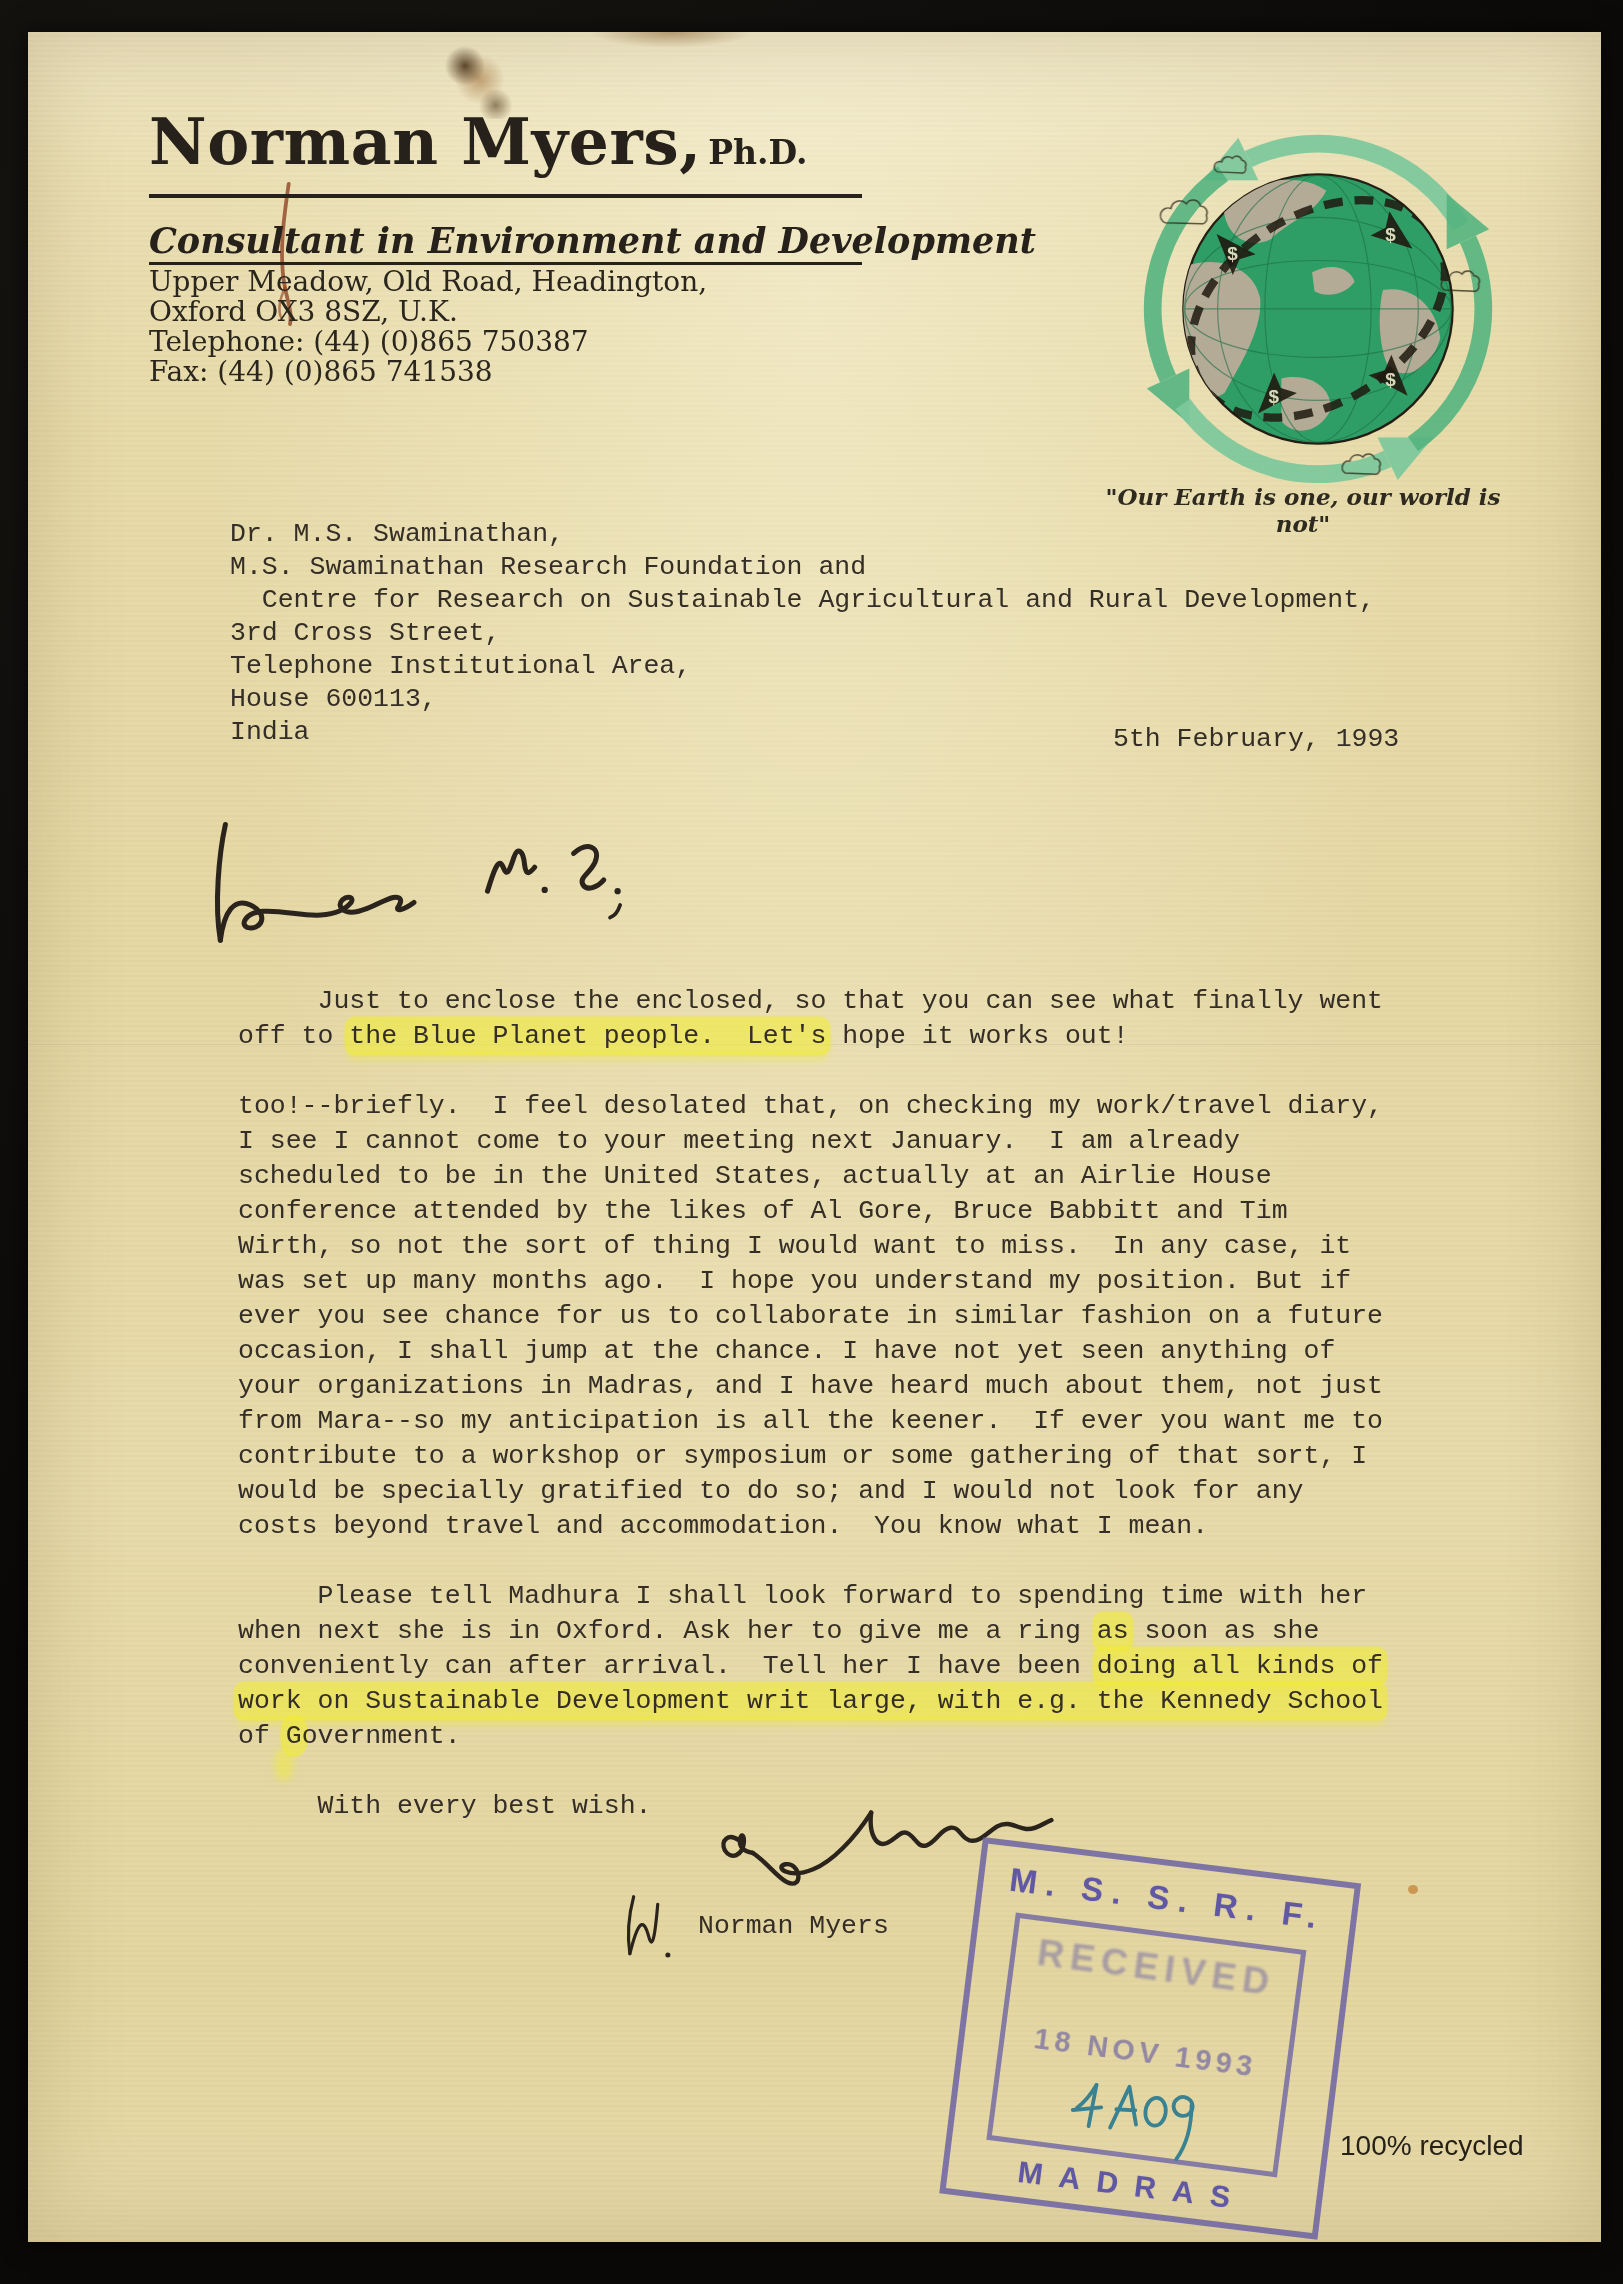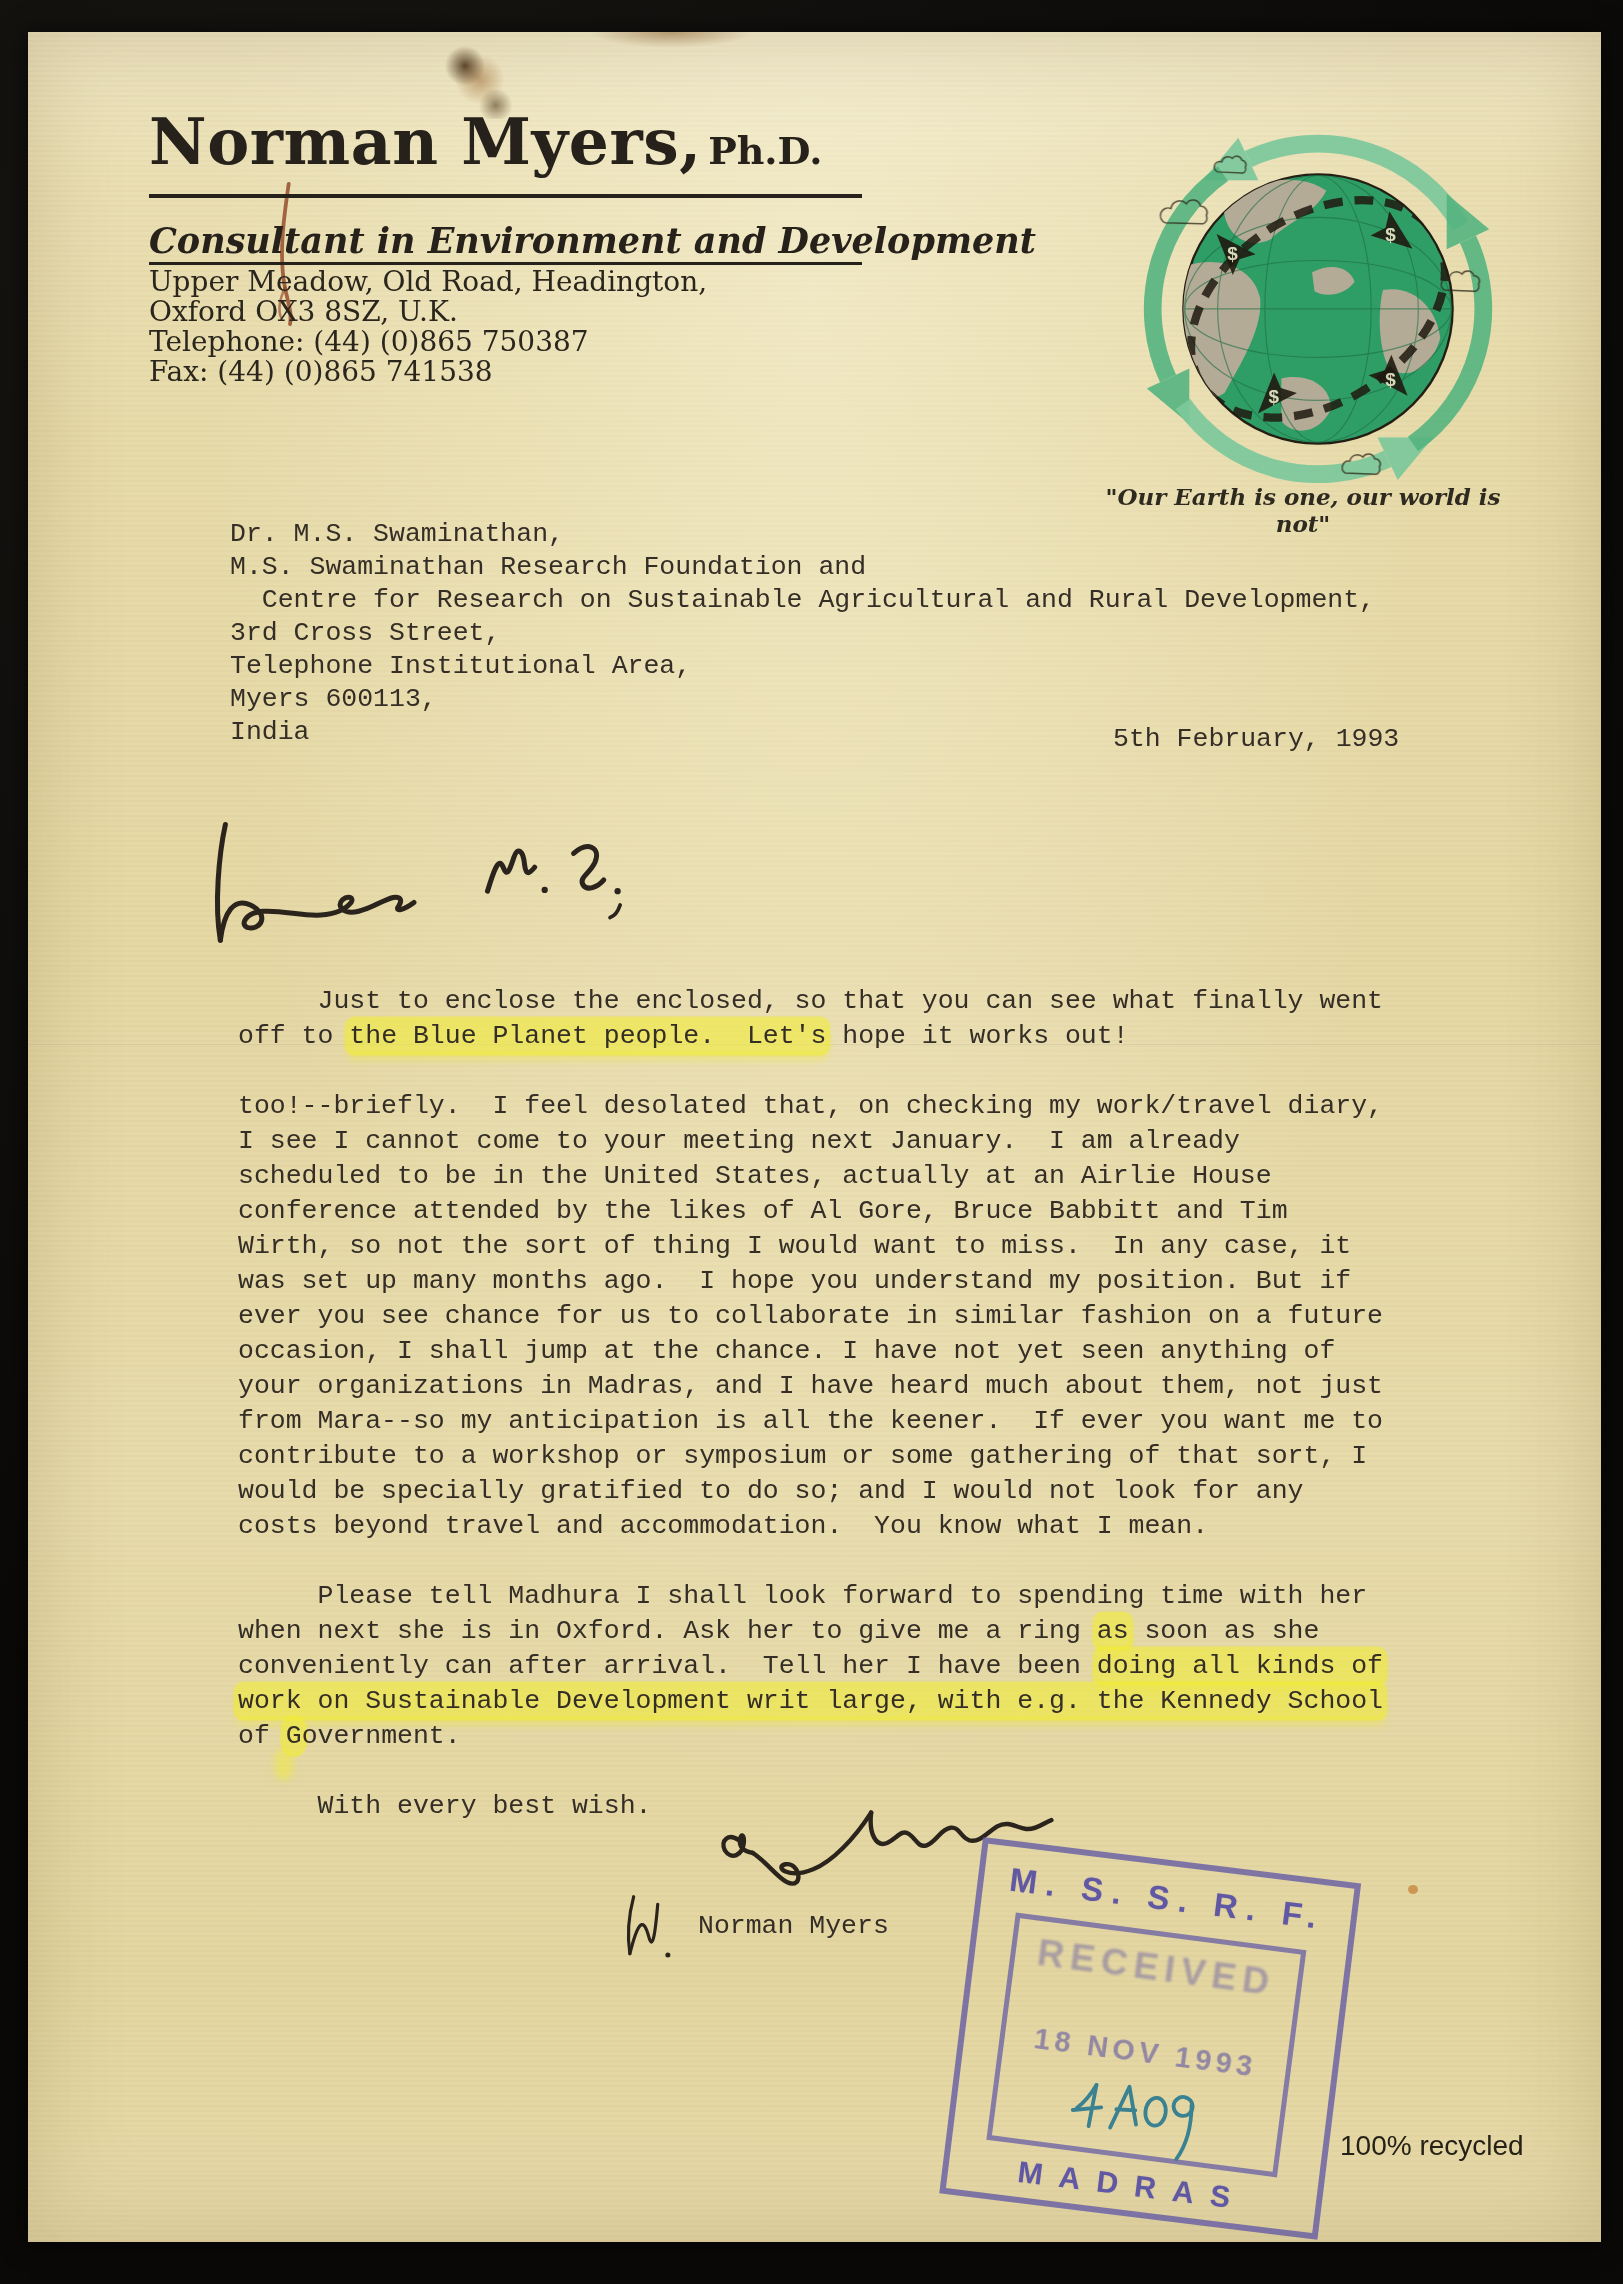--- a/index.html
+++ b/index.html
@@ -8,21 +8,21 @@
     font-family:"Liberation Sans",sans-serif;}
   .paper{position:absolute;left:28px;top:32px;width:1573px;height:2210px;
     background:
       radial-gradient(ellipse at 50% 12%, rgba(255,252,232,.38), rgba(255,252,232,0) 55%),
       repeating-linear-gradient(0deg, rgba(130,105,55,.035) 0 1.9px, rgba(0,0,0,0) 1.9px 5px),
       linear-gradient(180deg,#eee5c2 0%,#eadfb3 7%,#e7dbaa 18%,#e5d8a5 42%,#e7dbab 66%,#e3d6a1 88%,#e6d9a8 100%);
     box-shadow: inset 0 0 95px rgba(110,85,35,.22), 0 0 25px rgba(0,0,0,.65);}
   
   .lh-title{position:absolute;left:121px;top:73px;color:#26211a;white-space:nowrap;}
   .lh-name{font-family:"DejaVu Serif",serif;font-weight:700;font-size:63px;letter-spacing:0.6px;}
-  .lh-degree{font-family:"DejaVu Serif",serif;font-weight:700;font-size:38px;margin-left:6.3px;}
+  .lh-degree{font-family:"DejaVu Serif",serif;font-weight:700;font-size:33px;margin-left:6.3px;}
   .rule{position:absolute;left:121px;width:713px;background:#26211a;}
   .rule1{top:162px;height:3.8px;}
   .rule2{top:230px;height:3.2px;}
   .lh-subtitle{position:absolute;left:121px;top:188px;font-family:"DejaVu Serif",serif;
     font-style:italic;font-weight:700;font-size:35px;color:#26211a;white-space:nowrap;}
   .lh-address{position:absolute;left:121px;top:235px;}
   .addr-line{font-family:"DejaVu Serif",serif;font-size:28px;line-height:30px;color:#2b261d;white-space:pre;}
   
   .globe{position:absolute;left:1107px;top:82px;}
   .logo-caption{position:absolute;left:1067px;top:451px;width:416px;text-align:center;
@@ -166,21 +166,21 @@
       </g>
     </svg>
     <div class="logo-caption">"Our Earth is one, our world is not"</div>
 
     <div class="recipient">
         <div class="tline">Dr. M.S. Swaminathan,</div>
         <div class="tline">M.S. Swaminathan Research Foundation and</div>
         <div class="tline">  Centre for Research on Sustainable Agricultural and Rural Development,</div>
         <div class="tline">3rd Cross Street,</div>
         <div class="tline">Telephone Institutional Area,</div>
-        <div class="tline">Myers 600113,</div>
+        <div class="tline">House 600113,</div>
         <div class="tline">India</div>
       </div>
 
     <div class="letter-date mono">5th February, 1993</div>
 
     <svg class="salutation" width="441" height="132" viewBox="0 0 700 210" role="img" aria-label="Dear M.S.">
       <g class="hand" stroke-width="8">
         <path d="M 38,12 C 28,58 20,140 30,196"></path>
         <path d="M 30,196 C 36,150 52,128 78,140 C 108,154 96,180 74,176 C 60,172 70,152 98,150 C 130,148 160,158 190,156 C 215,154 230,146 238,136 C 243,128 233,124 224,132 C 214,142 226,156 250,150 C 274,144 288,132 305,128 C 316,126 320,132 314,141 C 306,152 322,148 338,136"></path>
         <path d="M 455,118 C 465,85 473,62 480,80 C 486,96 490,86 497,64 C 503,46 512,54 514,76 C 516,94 522,90 530,80"></path>

